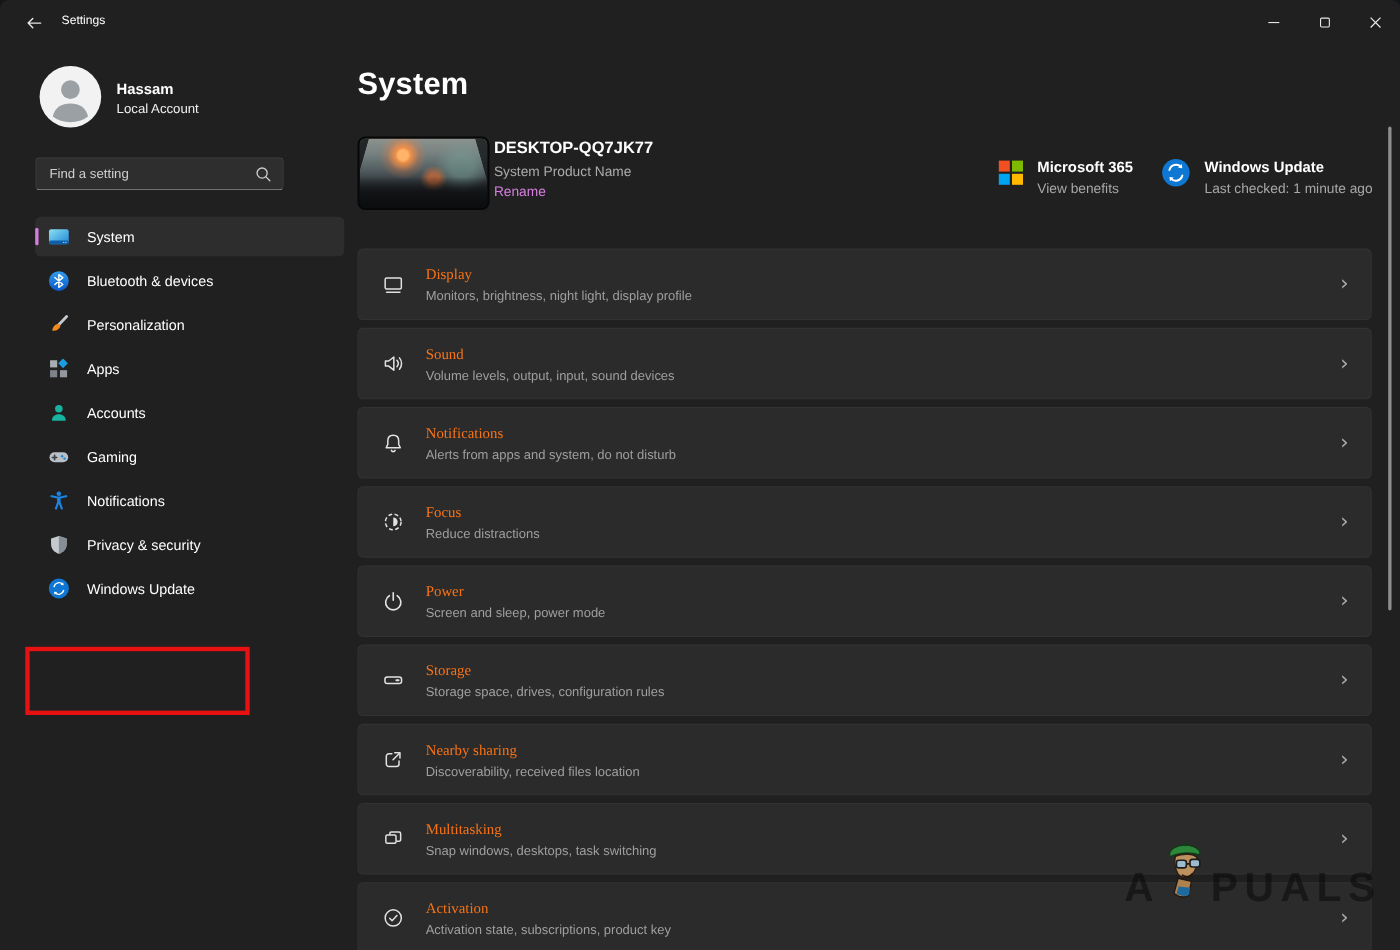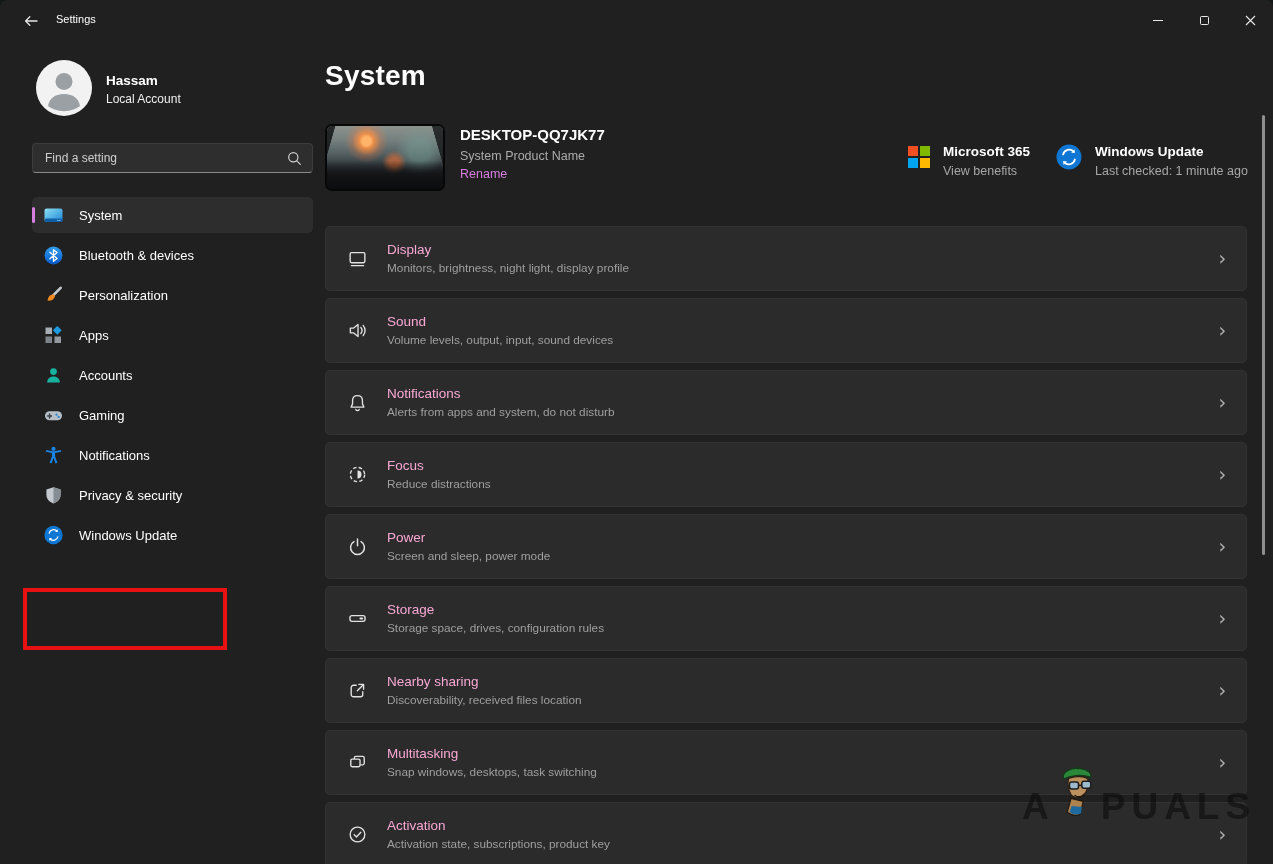--- a/index.html
+++ b/index.html
@@ -18,21 +18,21 @@
   .min-glyph { width:10px; height:1px; background:#e8e8e8; }
   .max-glyph { width:9px; height:9px; border:1px solid #e8e8e8; border-radius:1.5px; }
 
   
   .sidebar { position:absolute; left:16px; top:40px; width:312px; bottom:0; }
   .avatar { position:absolute; left:20px; top:20px; width:56px; height:56px; border-radius:50%;
             background:#f2f2f2; display:flex; align-items:center; justify-content:center; overflow:hidden; }
   .profile-name { position:absolute; left:90px; top:33px; font-size:13.5px; font-weight:700; }
   .profile-type { position:absolute; left:90px; top:52px; font-size:12px; color:#f0f0f0; }
 
-  .searchbox { position:absolute; left:16px; top:103px; width:281px; height:30px;
+  .searchbox { position:absolute; left:16px; top:103px; width:226px; height:30px;
                background:#2e2e2e; border:1px solid #3c3c3c; border-bottom:1px solid #898989;
                border-radius:4px; display:flex; align-items:center; }
   .searchbox input { flex:1; background:transparent; border:none; outline:none; color:#e8e8e8;
                      font-size:12px; padding:0 8px 0 12px; font-family:inherit; }
   .searchbox input::placeholder { color:#cfcfcf; }
   .search-ic { margin-right:10px; display:flex; }
 
   .nav { position:absolute; left:16px; top:157px; width:281px; }
   .nav-item { position:relative; height:36px; margin-bottom:4px; border-radius:5px;
               display:flex; align-items:center; padding-left:12px; cursor:default; }
@@ -53,40 +53,40 @@
            border:2px solid #070707; overflow:hidden;
            background:
              radial-gradient(circle at 34% 24%, #ffb469 0 5%, rgba(255,144,64,.85) 8%, rgba(255,120,50,.25) 16%, transparent 24%),
              radial-gradient(circle at 58% 58%, rgba(255,118,48,.55) 0 6%, transparent 16%),
              radial-gradient(circle at 80% 40%, rgba(120,160,150,.5) 0 10%, transparent 25%),
              linear-gradient(180deg, #8d938e 0%, #75807f 22%, #535e61 45%, #343b3f 62%, #1e2225 82%, #15171a 100%); }
   .thumb::before { content:""; position:absolute; inset:0;
            background: linear-gradient(106deg, rgba(18,20,22,.85) 0 6%, transparent 6.5%),
                        linear-gradient(254deg, rgba(18,20,22,.8) 0 8%, transparent 8.5%),
                        linear-gradient(180deg, transparent 55%, rgba(14,15,17,.75) 75%, rgba(10,11,12,.9) 100%); }
-  .device-info { position:absolute; left:148px; top:86px; }
+  .device-info { position:absolute; left:137px; top:86px; }
   .device-name { font-size:15px; font-weight:700; }
   .device-product { font-size:12.5px; color:#ababab; margin-top:6px; }
   .device-rename { font-size:12.5px; color:var(--accent); margin-top:4px; cursor:pointer; }
 
   .promo { position:absolute; top:104px; display:flex; gap:13px; align-items:flex-start; }
   .promo-m365 { left:596px; }
   .promo-update { left:744px; }
   .promo-title { font-size:13.5px; font-weight:700; }
   .promo-sub { font-size:12.5px; color:#a7a7a7; margin-top:5px; white-space:nowrap; }
   .mslogo { display:grid; grid-template-columns:10px 10px; grid-template-rows:10px 10px; gap:2px; margin-top:2px; }
   .mslogo div:nth-child(1){background:var(--ms-red);} .mslogo div:nth-child(2){background:var(--ms-green);}
   .mslogo div:nth-child(3){background:var(--ms-blue);} .mslogo div:nth-child(4){background:var(--ms-yellow);}
 
   .rows { position:absolute; left:13px; top:186px; width:922px; }
   .row { height:65px; margin-bottom:7px; background:#2b2b2b; border:1px solid #323232;
          border-radius:5px; display:flex; align-items:center; padding-left:20px; cursor:default; }
   .row-ic { width:22px; height:22px; display:flex; align-items:center; justify-content:center; }
   .row-text { margin-left:19px; }
-  .row-title { font-size:13.5px; color:#f9a8d4; }
+  .row-title { font-size:13.5px; color:#f97316;font-family:Liberation Serif, serif; }
   .row-sub { font-size:11.8px; color:#9f9f9f; margin-top:4px; }
   .row-chev { margin-left:auto; padding-right:20px; color:#adadad; font-size:19px; line-height:1;
               font-family:"DejaVu Sans", sans-serif; }
 
   
   .scroll-thumb { position:absolute; right:8px; top:115px; width:3px; height:440px;
                   background:#8f8f8f; border-radius:2px; }
 
   
   .watermark { position:absolute; left:1022px; top:779px; display:flex; align-items:flex-start;

